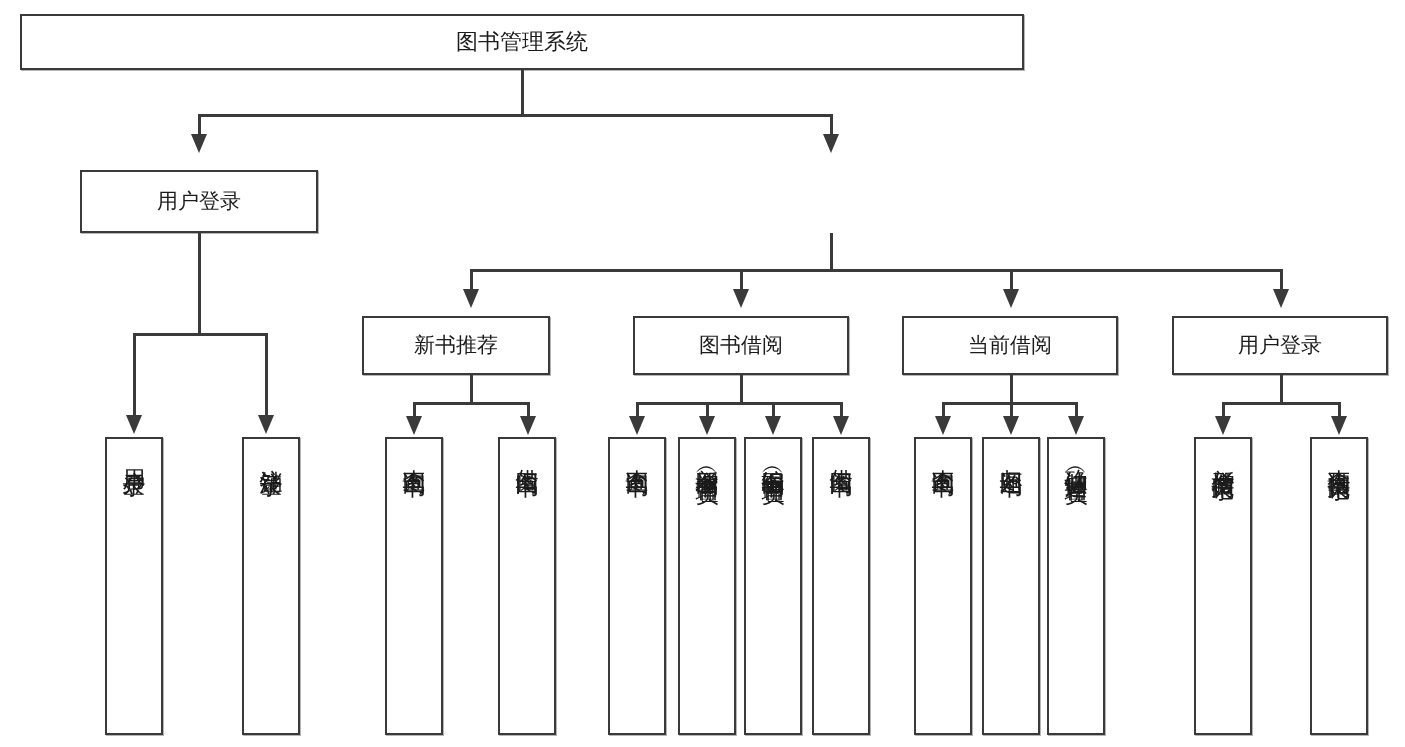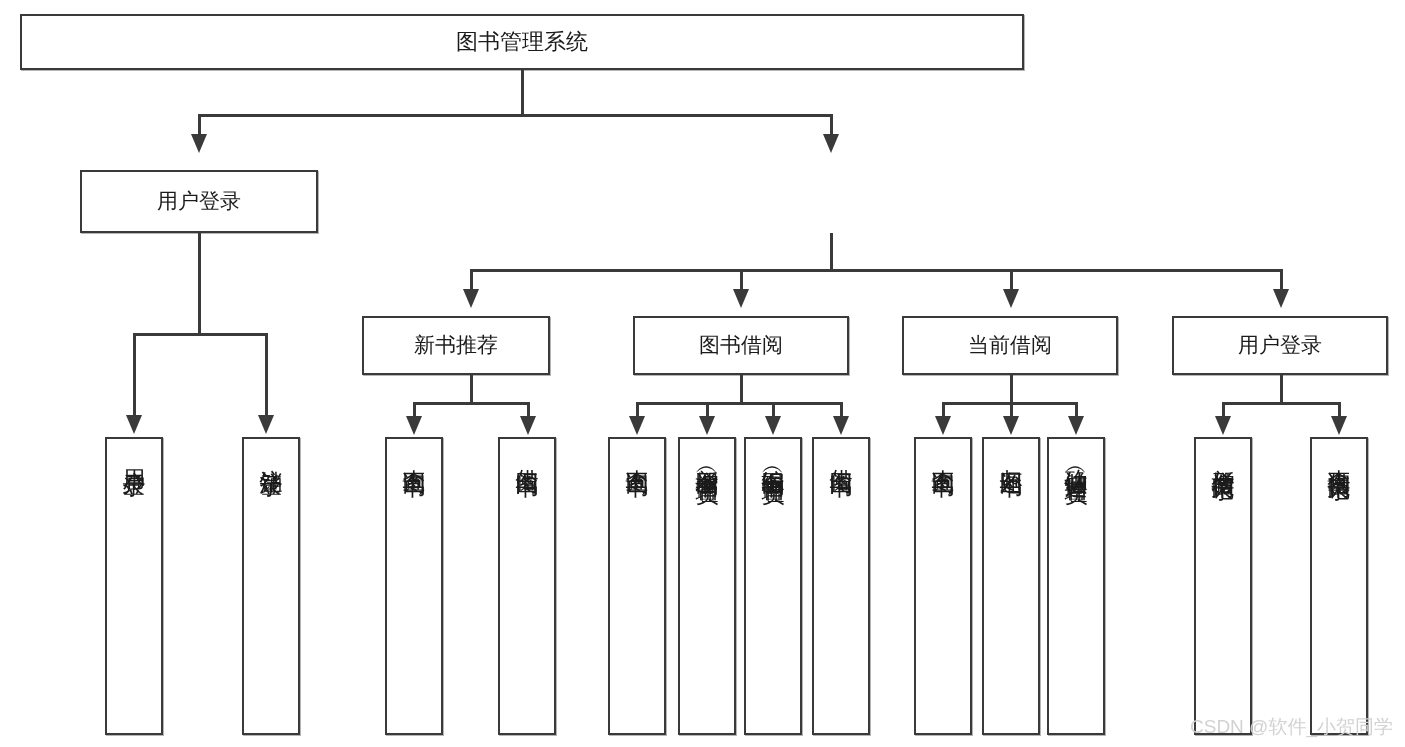--- a/index.html
+++ b/index.html
@@ -197,15 +197,14 @@
     <span class="label">确认归还（管理员）</span>
   </div>
 
   <div class="node vertical" style="left:1194px; top:437px; width:58px; height:298px;">
     <span class="label">新增借阅记录</span>
   </div>
   <div class="node vertical" style="left:1310px; top:437px; width:58px; height:298px;">
     <span class="label">查询借阅记录</span>
   </div>
 
-  <div class="watermark" style="left:1190px; top:714px;">CSDN @软件_小贺同学</div>
 
 </div>
 
 </body></html>

